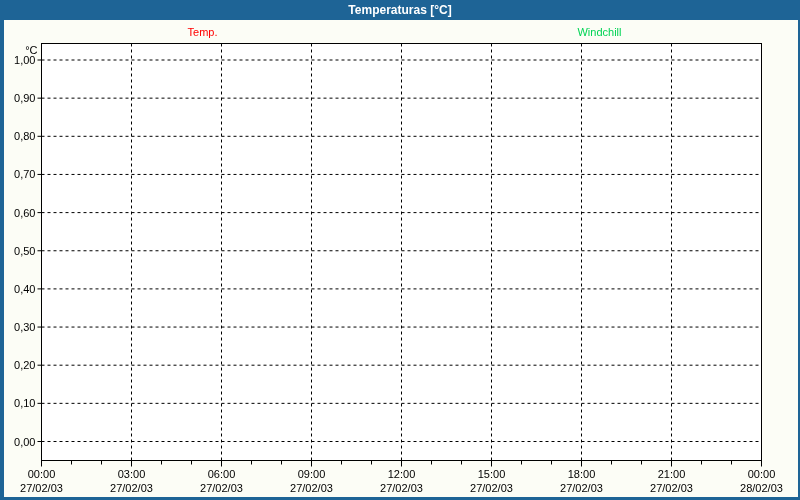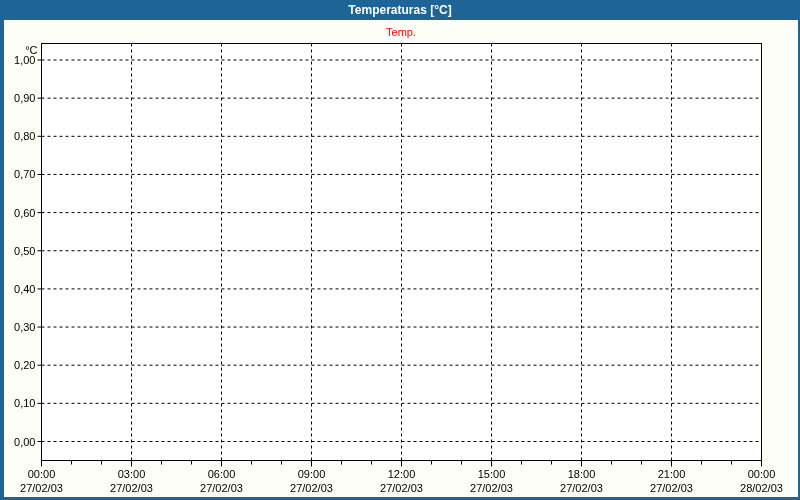--- a/index.html
+++ b/index.html
@@ -125,15 +125,16 @@
 
   <div class="titlebar">
     <span>Temperaturas [°C]</span>
   </div>
   <div class="b-left"></div>
   <div class="b-right"></div>
   <div class="b-bottom"></div>
 
   <div class="legend">
     <span class="legend-item" style="color: rgb(255, 0, 0);">Temp.</span>
+    <span class="legend-item" style="color: rgb(0, 212, 85);">Windchill</span>
   </div>
 
 </div>
 
 </body></html>

